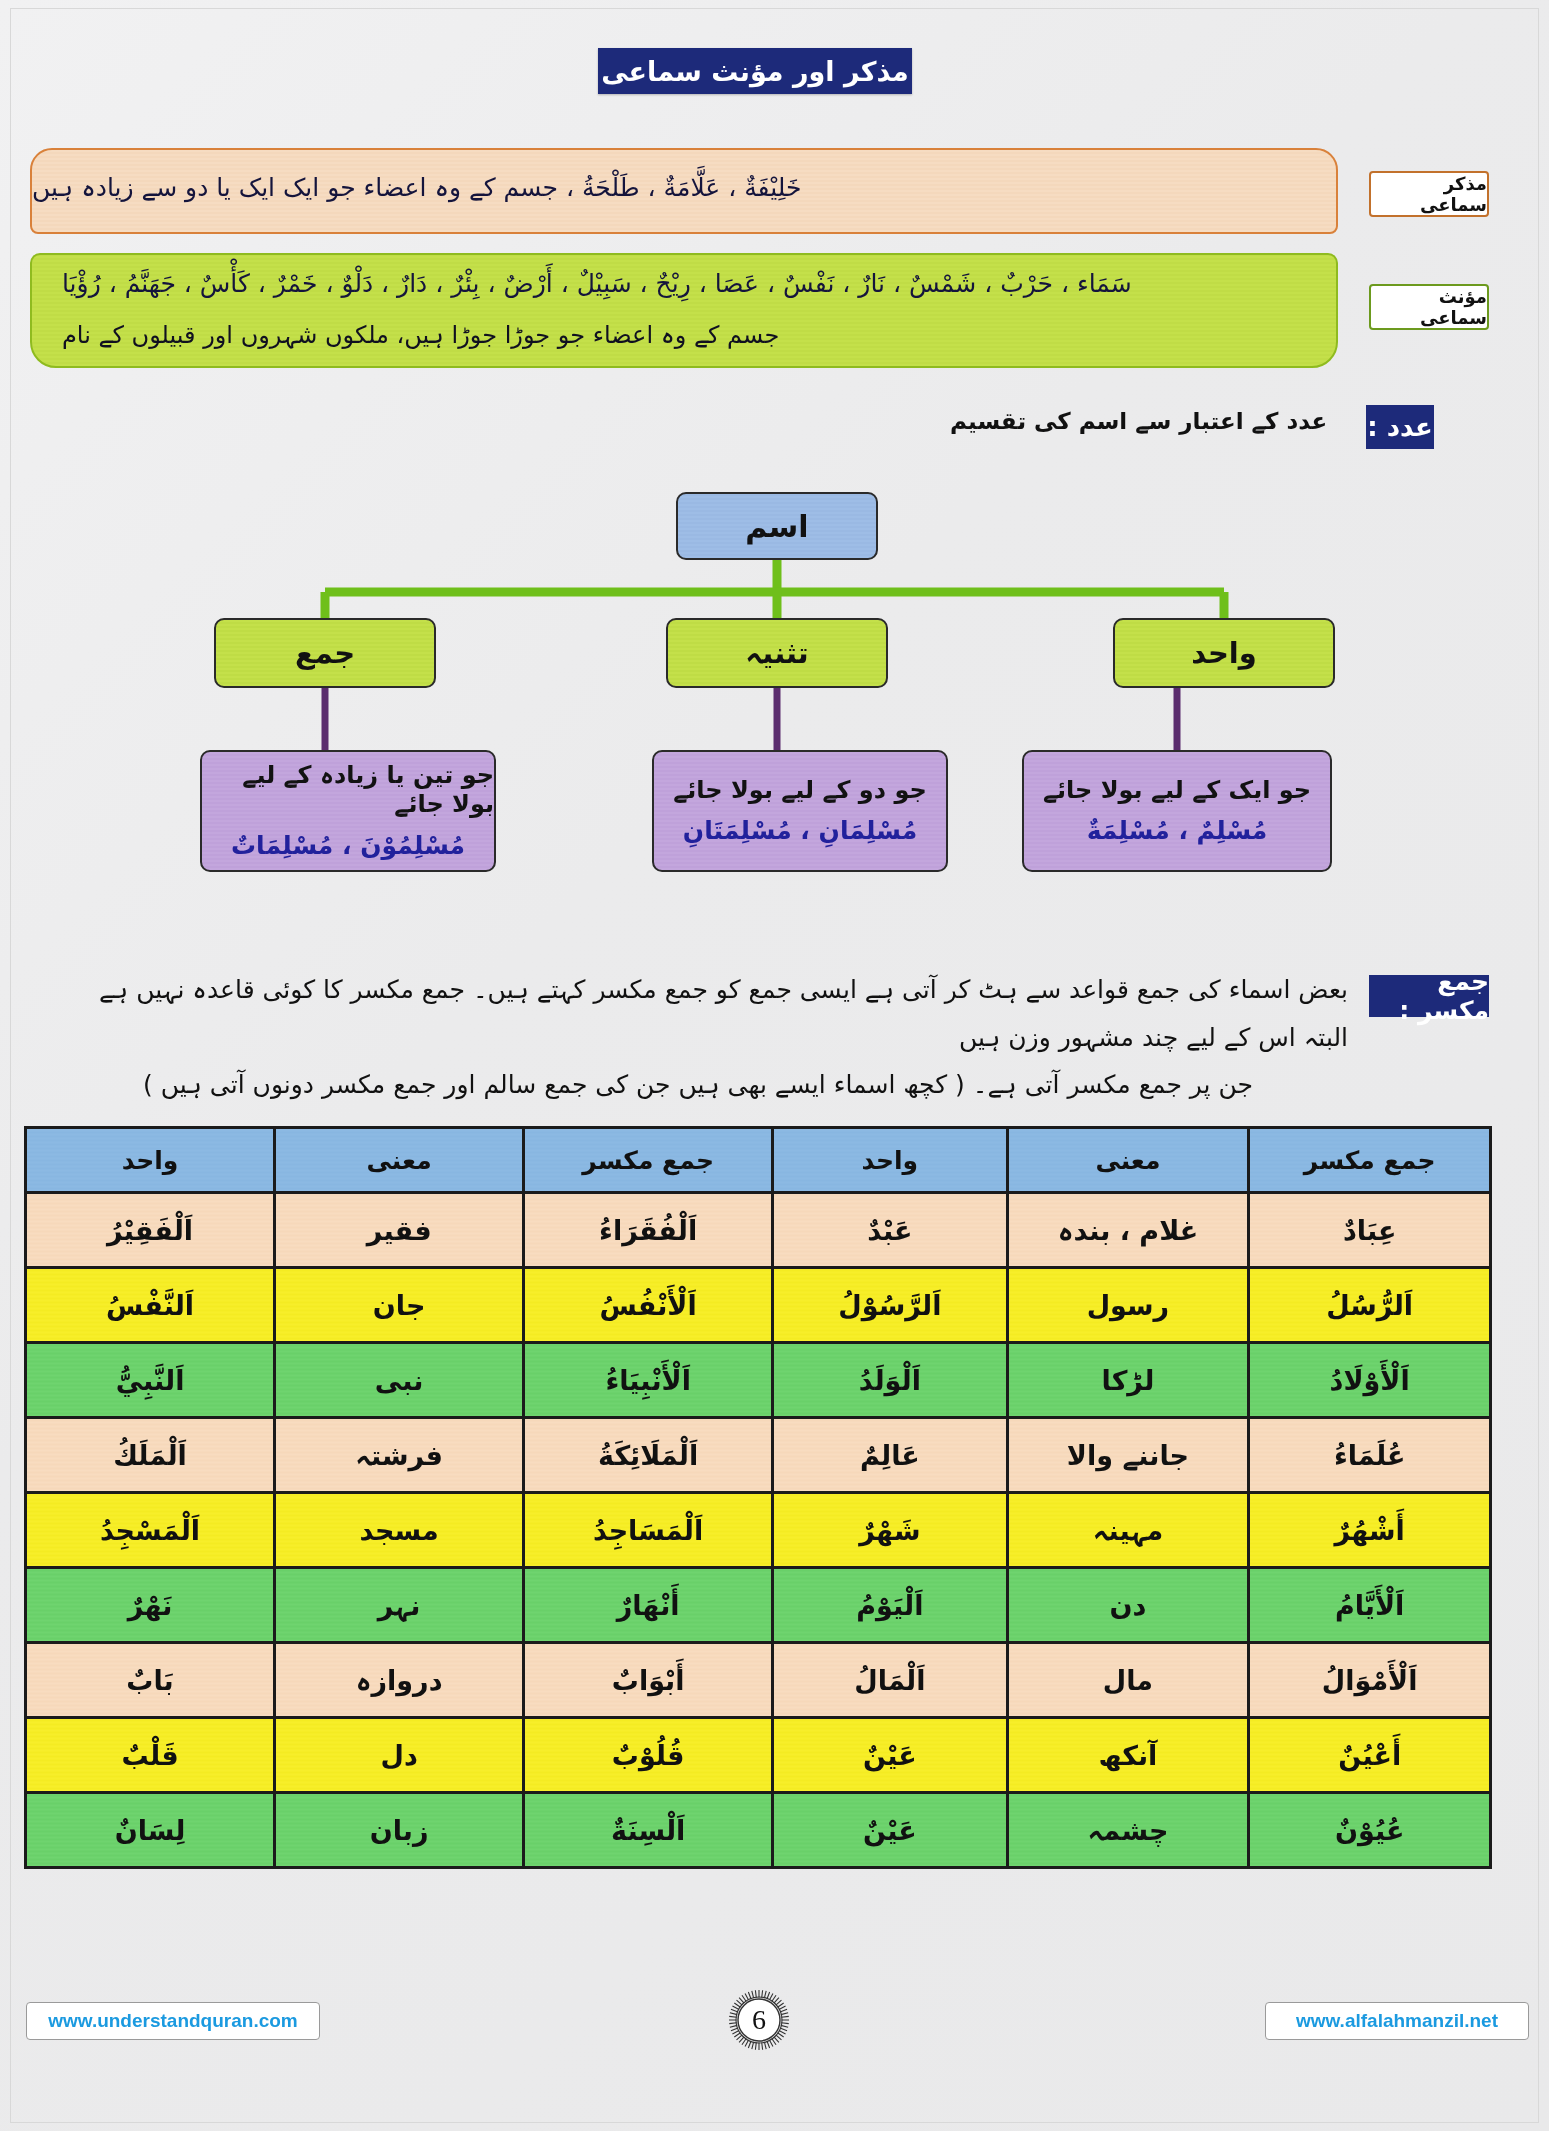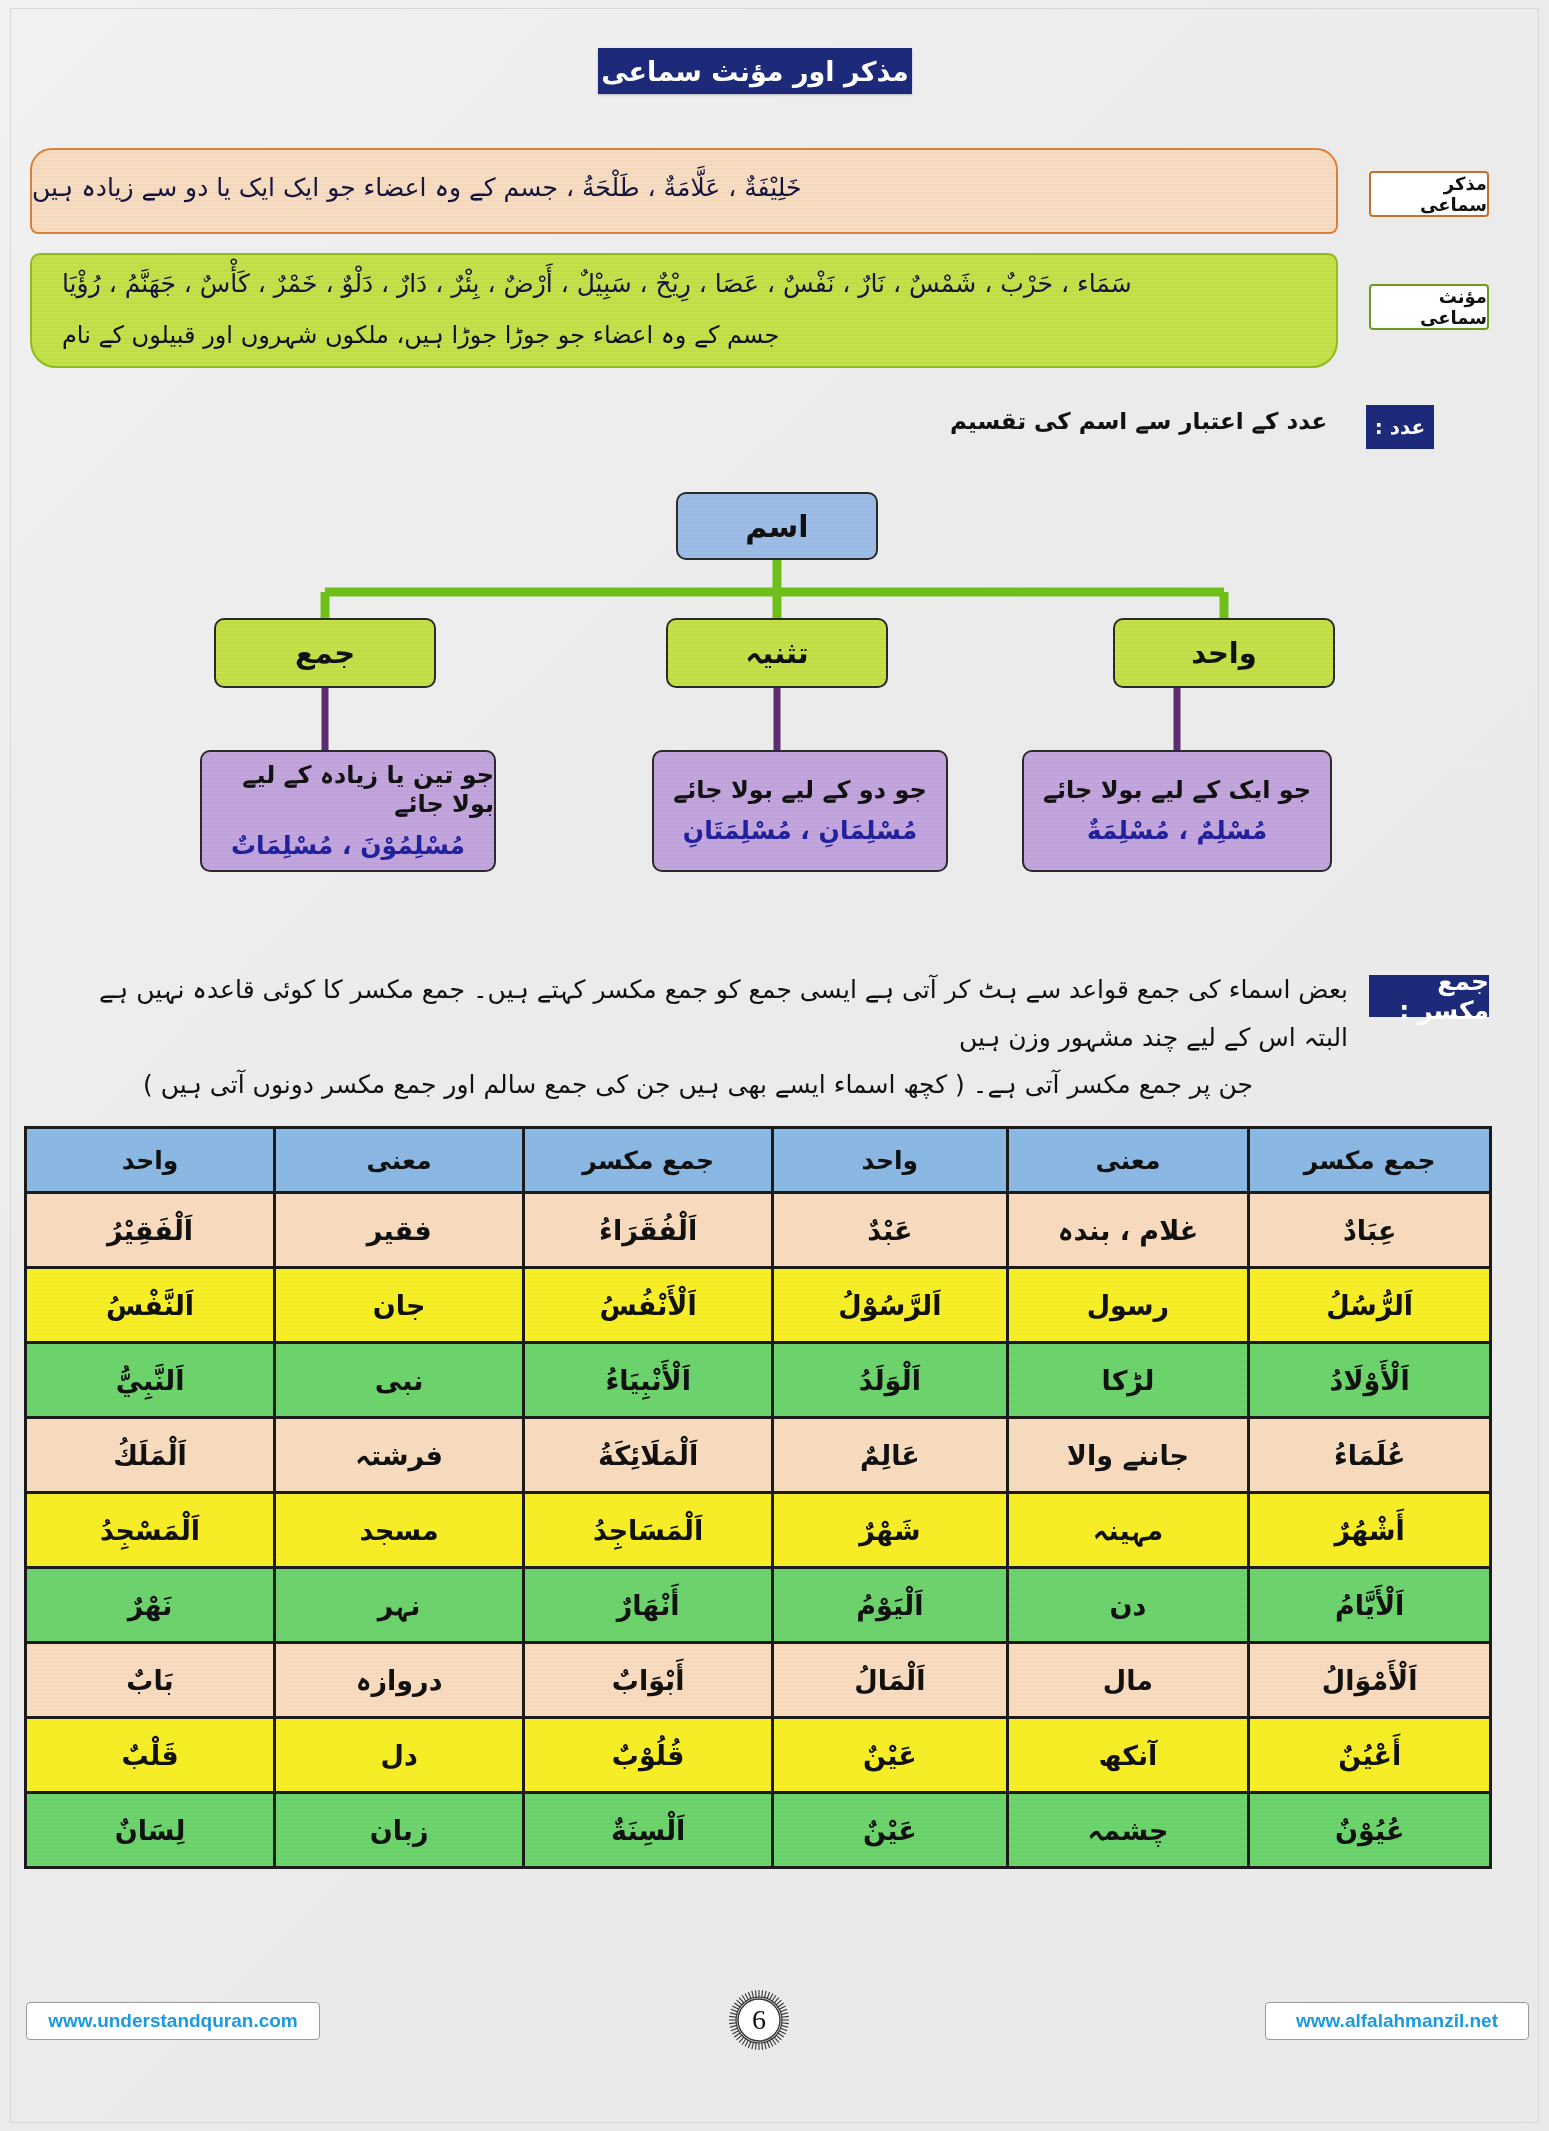--- a/index.html
+++ b/index.html
@@ -104,21 +104,21 @@
   #box-muannas .l2 { font-size: 24px; color:#101020; line-height:1.3; text-align:right; margin-top:20px;}
 
   
   #tag-adad {
     position: absolute;
     left: 1366px; top: 405px;
     width: 68px; height: 44px;
     background: #1d2a7a;
     color: #ffffff;
     display:flex; align-items:center; justify-content:center;
-    font-size: 20px; font-weight: bold;
+    font-size: 26px; font-weight: bold;
   }
   #adad-line {
     position:absolute;
     left: 950px; top: 398px;
     width: 400px; height: 46px;
     display:flex; align-items:center; justify-content:flex-end;
     font-size: 23px; color:#111; font-weight:600;
   }
 
   

